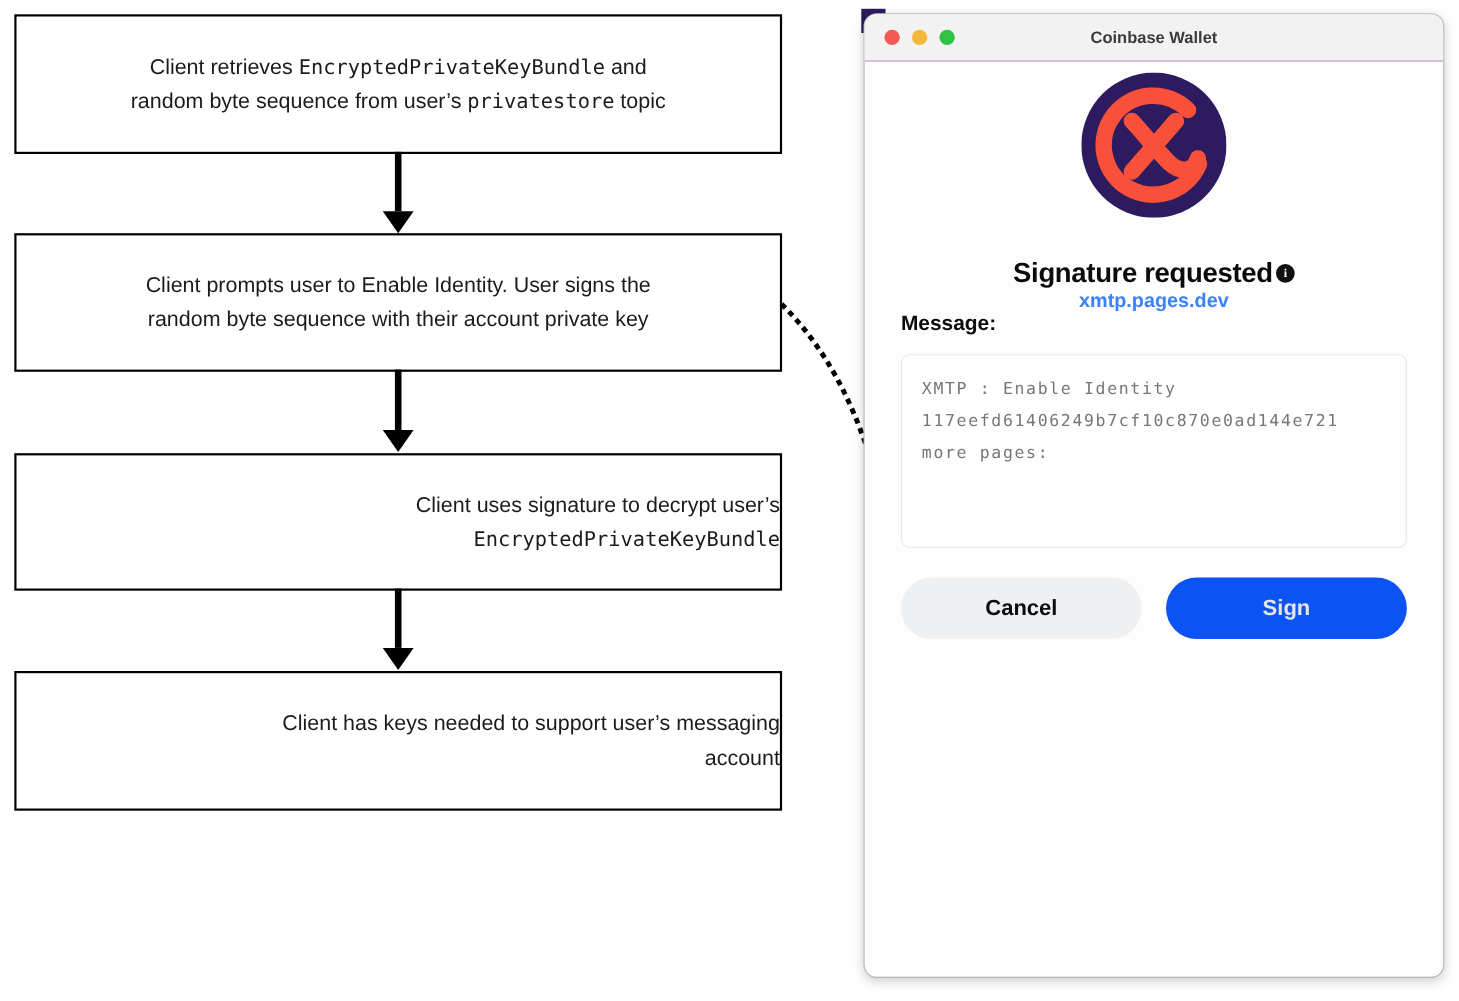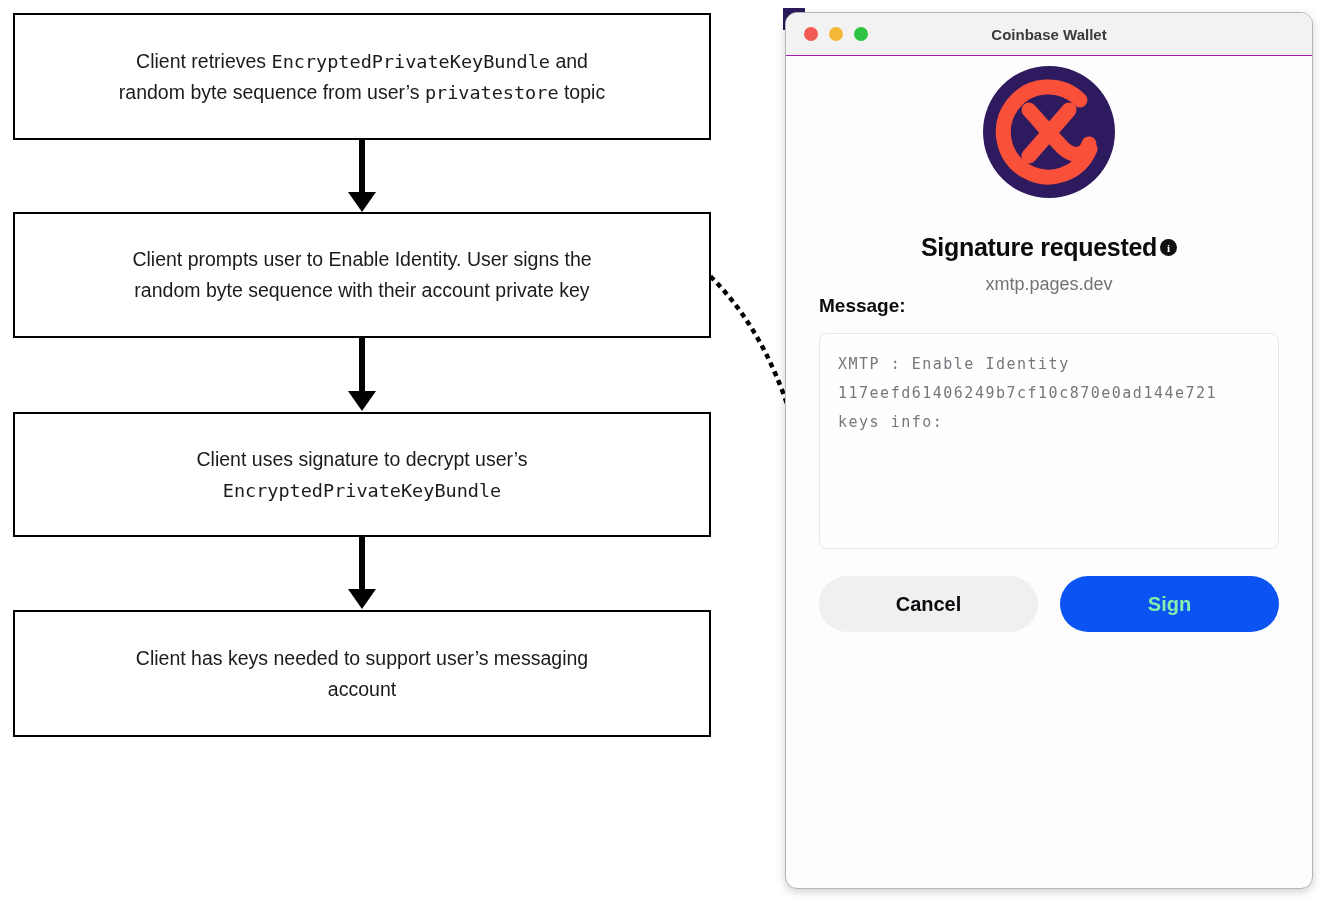--- a/index.html
+++ b/index.html
@@ -7,22 +7,22 @@
           font-family:"Liberation Sans", sans-serif;}
   svg.overlay{position:absolute;left:0;top:0;width:1326px;height:910px;pointer-events:none;}
 
   
   .fc-box{position:absolute;left:13px;width:694px;border:2px solid #000;background:#fff;
           display:flex;flex-direction:column;justify-content:center;align-items:center;
           text-align:center;color:#1b1b1b;font-size:19.5px;line-height:31px;}
   .fc-box .mono{font-family:"DejaVu Sans Mono", monospace;font-size:18.5px;}
   #fc1{top:13px;height:123px;}
   #fc2{top:212px;height:122px;}
-  #fc3{top:412px;height:121px;}
-  #fc4{top:610px;height:123px;}
+  #fc3{top:412px;height:121px;align-items:flex-end;}
+  #fc4{top:610px;height:123px;align-items:flex-end;}
 
   
   .bg-corner{position:absolute;left:783px;top:8px;width:22px;height:22px;background:#2b1b5c;}
   .window{position:absolute;left:785px;top:12px;width:526px;height:875px;background:#fdfdfd;
           border:1px solid #b5b5b5;border-radius:12px;box-shadow:0 3px 10px rgba(0,0,0,0.18);
           display:flex;flex-direction:column;}
   .titlebar{height:42px;background:#f3f2f3;border-bottom:1px solid #a21caf;
             border-radius:11px 11px 0 0;display:flex;align-items:center;position:relative;}
   .lights{display:flex;gap:11px;margin-left:18px;}
   .light{width:14px;height:14px;border-radius:50%;}
@@ -31,31 +31,31 @@
   .light.green{background:#2fc343;}
   .win-title{position:absolute;left:0;right:0;text-align:center;font-weight:bold;
              font-size:15px;color:#3a3a3c;}
   .content{flex:1;padding:0 33px;text-align:center;}
   .logo{width:132px;height:132px;margin:10px auto 0;}
   .heading-row{margin-top:31px;display:flex;justify-content:center;align-items:center;gap:3px;}
   .heading{font-weight:bold;font-size:25px;color:#0a0b0d;letter-spacing:-0.3px;}
   .info-badge{width:17px;height:17px;border-radius:50%;background:#111;color:#fff;
               display:inline-flex;align-items:center;justify-content:center;
               font-size:11px;font-weight:bold;font-family:"Liberation Serif", serif;}
-  .origin{margin-top:12px;font-size:18px;color:#737373;}
+  .origin{font-size:18px;color:#3b82f6;font-weight:bold;}
   .msg-label{text-align:left;font-weight:bold;font-size:19px;color:#0a0b0d;}
-  .msg-box{margin-top:16px;box-sizing:border-box;width:460px;height:216px;text-align:left;
+  .msg-box{margin-top:16px;box-sizing:border-box;width:460px;height:176px;text-align:left;
            border:1px solid #e7e7e7;border-radius:8px;background:#fffefe;padding:16px 18px;
            font-family:"DejaVu Sans Mono", monospace;font-size:15px;letter-spacing:1.5px;
            line-height:28.8px;color:#75777c;overflow:hidden;}
   .btn-row{margin-top:27px;display:flex;gap:22px;}
   .btn{flex:1;height:56px;border:none;border-radius:36px;font-family:"Liberation Sans", sans-serif;
        font-size:20px;font-weight:bold;cursor:pointer;}
   .btn.cancel{background:#eef0f2;color:#0a0b0d;}
-  .btn.sign{background:#0b53f3;color:#86efac;}
+  .btn.sign{background:#0b53f3;color:#e5e5e5;}
 </style>
 </head>
 <body>
 
 <div class="canvas">
 
   <div class="fc-box" id="fc2">
       <div><span>Client prompts user to Enable Identity. User signs the</span></div>
       <div><span>random byte sequence with their account private key</span></div>
     </div>
@@ -117,21 +117,21 @@
         <span class="info-badge">i</span>
       </div>
 
       <div class="origin">xmtp.pages.dev</div>
 
       <div class="msg-label">Message:</div>
 
       <div class="msg-box">
           <div>XMTP : Enable Identity</div>
           <div>117eefd61406249b7cf10c870e0ad144e721</div>
-          <div>keys info:</div>
+          <div>more pages:</div>
         </div>
 
       <div class="btn-row">
         <button class="btn cancel">Cancel</button>
         <button class="btn sign">Sign</button>
       </div>
 
     </div>
   </div>
 </div>

